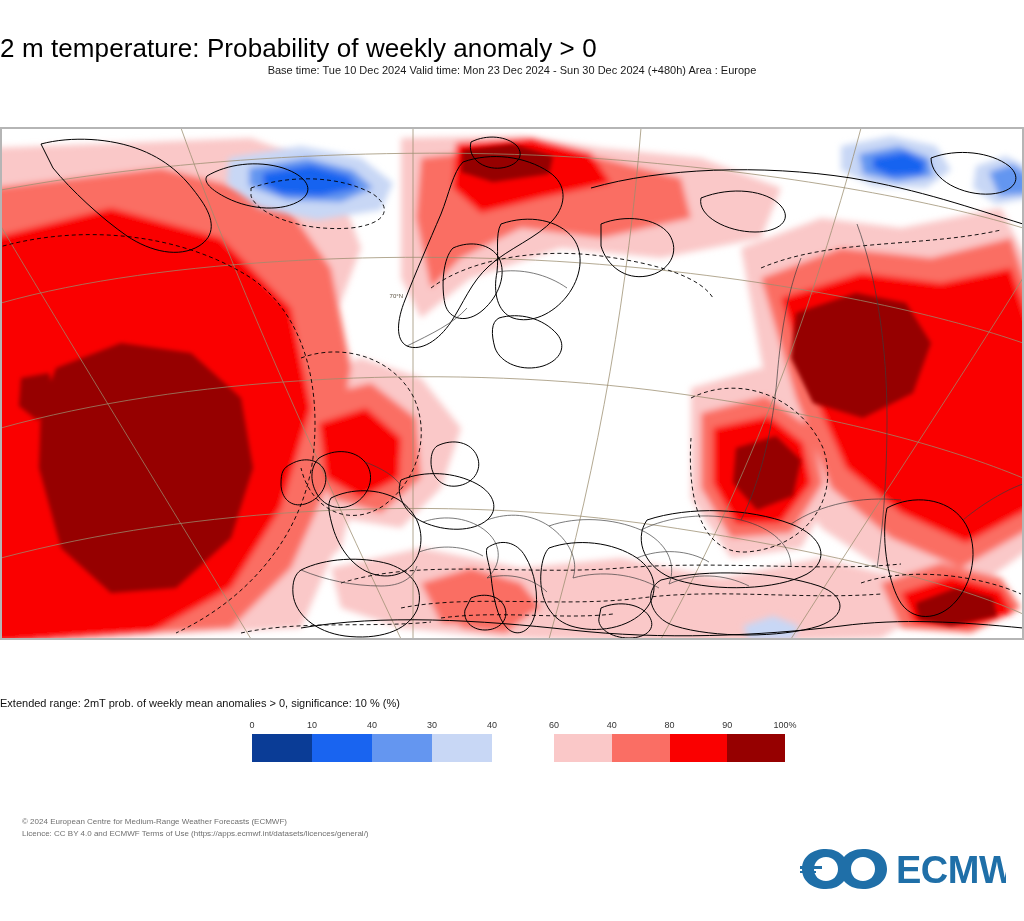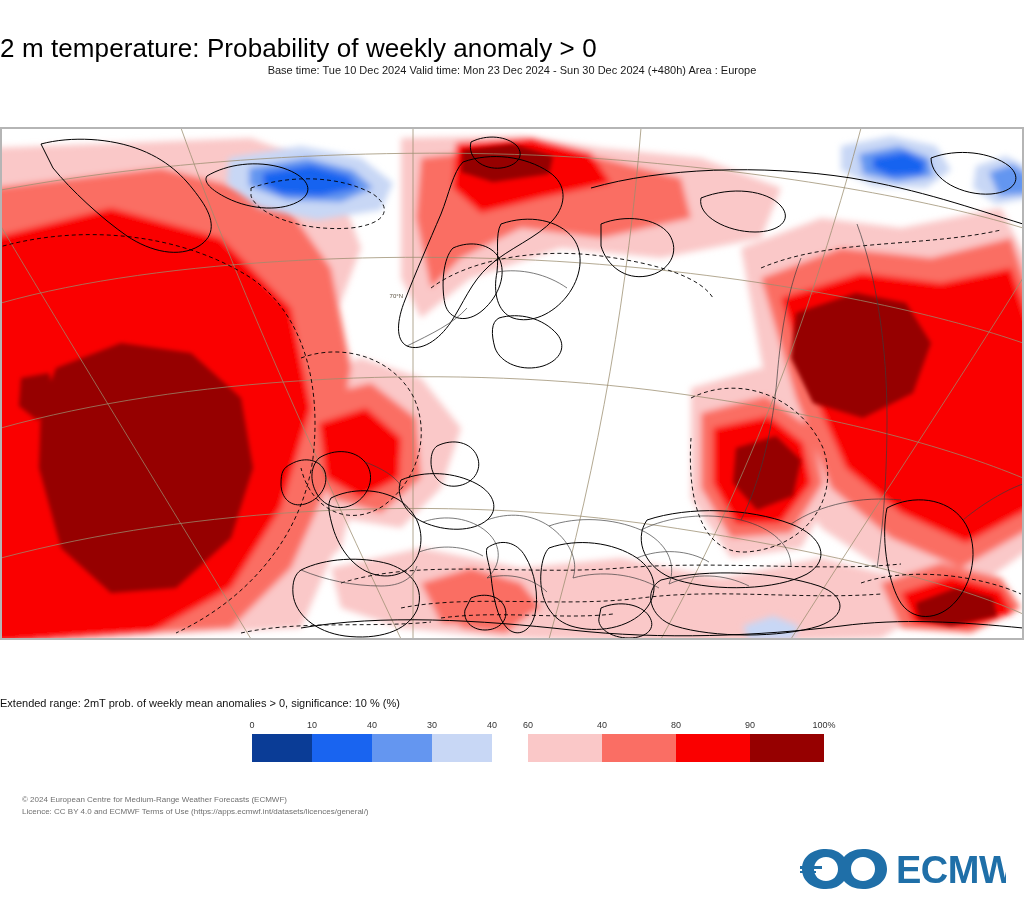--- a/index.html
+++ b/index.html
@@ -67,21 +67,21 @@
     color: #111;
     margin-bottom: 9px;
   }
   .bars {
     position: relative;
     width: 1024px;
     height: 46px;
   }
   .bar-group { position: absolute; top: 16px; height: 28px; }
   #bar-blue  { left: 252px; width: 240px; }
-  #bar-red   { left: 528px; width: 296px; }
+  #bar-red   { left: 554px; width: 231px; }
   .bar-swatches {
     display: flex;
     width: 100%;
     height: 28px;
   }
   .bar-swatches > div { flex: 1 1 0; height: 28px; }
   .ticks {
     position: absolute;
     top: 0;
     left: 0;
@@ -93,21 +93,21 @@
     top: 0;
     font-size: 9px;
     color: #333;
     transform: translateX(-50%);
     white-space: nowrap;
   }
   
   #footer {
     position: absolute;
     left: 22px;
-    top: 794px;
+    top: 816px;
     font-size: 8px;
     line-height: 11.5px;
     color: #6f6f6f;
   }
   #footer div { white-space: nowrap; }
   #logo {
     position: absolute;
     right: 18px;
     top: 843px;
     width: 206px;

